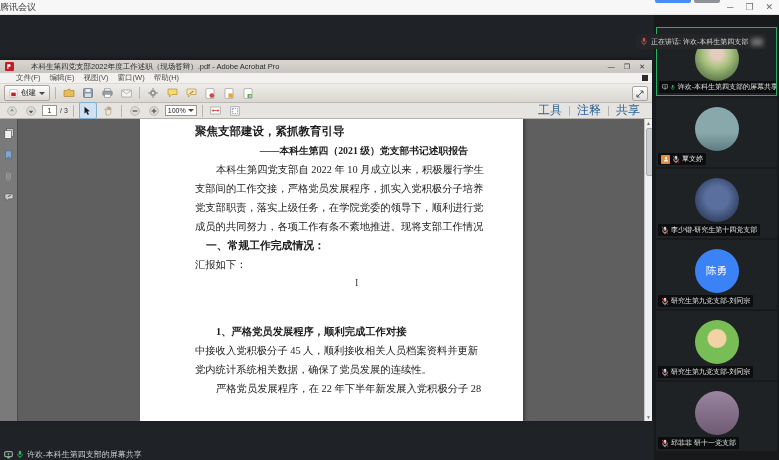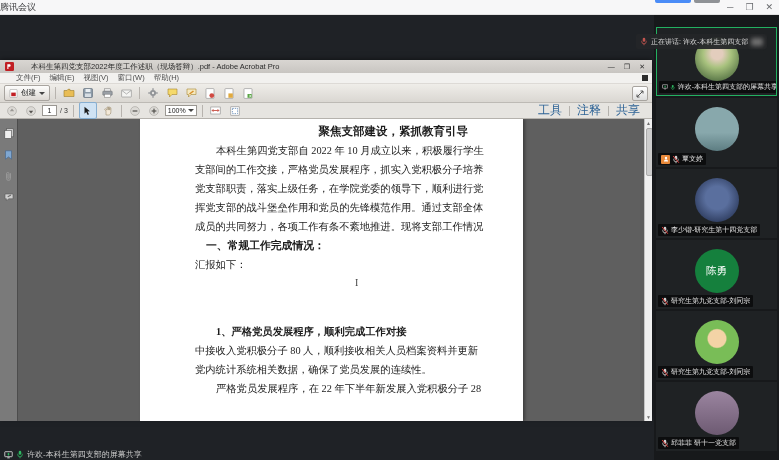--- a/index.html
+++ b/index.html
@@ -54,21 +54,21 @@
              border-left:1px solid #c4c4c4;box-sizing:border-box;}
   .scr-up,.scr-dn{position:absolute;left:0;width:100%;height:8px;display:flex;align-items:center;justify-content:center;
                   font-size:5px;color:#6f6f6f;}
   .scr-up{top:0;} .scr-dn{bottom:0;}
   .scr-thumb{position:absolute;left:1px;top:9px;width:5px;height:46px;background:#cdcdcd;border:1px solid #aaa;border-radius:2px;}
 
   .page{position:absolute;left:140px;top:0;width:383px;height:302px;background:#ffffff;
         box-shadow:2px 0 3px rgba(0,0,0,.35);font-family:"Liberation Serif",serif;color:#1c1c1c;}
   .doc{position:absolute;left:55px;right:55px;top:3px;}
   .dl{font-size:10.3px;line-height:19px;white-space:nowrap;}
-  .l-title{font-weight:bold;font-size:11.5px;text-align:right;}
+  .l-title{font-weight:bold;font-size:11.5px;text-align:left;}
   .l-sub{font-weight:bold;font-size:9.8px;text-align:right;}
   .l-ind{text-indent:21px;}
   .l-h1{font-weight:bold;text-indent:11px;font-size:10.8px;}
   .l-h2{font-weight:bold;text-indent:21px;margin-top:48px;}
   .ibeam{position:absolute;left:215px;top:158px;font-size:10px;color:#444;font-family:"Liberation Serif",serif;}
 
   
   .toast{position:absolute;left:636px;top:34px;height:15px;background:rgba(36,38,40,.95);border-radius:2px;
          display:flex;align-items:center;gap:3px;padding:0 4px;z-index:50;white-space:nowrap;}
   .toast .t-label{font-size:7px;color:#d9d9d9;}
@@ -76,21 +76,21 @@
 
   
   .panel{position:absolute;left:654px;top:14px;width:125px;height:446px;background:#17191b;z-index:20;}
   .tile{position:absolute;left:2px;width:121px;height:69px;background:#1f2224;overflow:hidden;box-sizing:border-box;}
   .tile.speaking{border:1px solid #23b161;}
   .avatar{position:absolute;left:50%;top:9px;transform:translateX(-50%);width:44px;height:44px;border-radius:50%;
           display:flex;align-items:center;justify-content:center;}
   .av-garden{background:radial-gradient(circle at 50% 38%,#e3cdbd 0 16%,#a8c27e 40%,#5d7a4a 78%);}
   .av-beach{background:linear-gradient(180deg,#88a8ac 58%,#5d7d82);}
   .av-photo3{background:radial-gradient(circle at 50% 45%,#5a6f9e 0 35%,#2c3a5c 80%);}
-  .av-init{background:#15803d;text-align:right;}
+  .av-init{background:#3b82f6;text-align:right;}
   .av-init span{color:#fff;font-size:10.5px;}
   .av-cartoon{background:radial-gradient(circle at 50% 42%,#f3d3a6 0 26%,#79bd57 30%);}
   .av-purple{background:linear-gradient(180deg,#9b85a0,#6d5a72);}
   .tag{position:absolute;left:2px;bottom:2px;max-width:116px;display:flex;align-items:center;gap:2px;
        background:rgba(8,8,8,.78);padding:1px 3px;border-radius:1px;white-space:nowrap;overflow:hidden;}
   .tag .name{font-size:7px;color:#e4e4e4;}
   .host-badge{width:9px;height:9px;background:#e8893a;border-radius:1px;display:flex;align-items:center;
               justify-content:center;flex:none;}
 
   
@@ -310,29 +310,29 @@
         <svg width="10" height="9" viewBox="0 0 10 9">
             <path d="M1 1h8v4.8H4.6L2.4 8V5.8H1z" fill="#cfcfcf" stroke="#5a5a5a" stroke-width=".6"></path>
             <path d="M3.4 3.4l3.2-1.8.6.8-3.2 1.8z" fill="#6a6a6a"></path>
           </svg>
       </span>
     </div>
 
     <div class="page">
       <div class="doc">
         <div class="dl l-title">聚焦支部建设，紧抓教育引导</div>
+        <div class="dl l-sub">——本科生第四（2021 级）党支部书记述职报告</div>
         <div class="dl l-ind">本科生第四党支部自 2022 年 10 月成立以来，积极履行学生</div>
         <div class="dl">支部间的工作交接，严格党员发展程序，抓实入党积极分子培养</div>
         <div class="dl">党支部职责，落实上级任务，在学院党委的领导下，顺利进行党</div>
-        <div class="dl">挥党支部的战斗堡垒作用和党员的先锋模范作用。通过支部全体</div>
         <div class="dl">成员的共同努力，各项工作有条不紊地推进。现将支部工作情况</div>
         <div class="dl l-h1">一、常规工作完成情况：</div>
         <div class="dl">汇报如下：</div>
         <div class="dl l-h2">1、严格党员发展程序，顺利完成工作对接</div>
-        <div class="dl">中接收入党积极分子 80 人，顺利接收相关人员档案资料并更新</div>
+        <div class="dl">中接收入党积极分子 45 人，顺利接收相关人员档案资料并更新</div>
         <div class="dl">党内统计系统相关数据，确保了党员发展的连续性。</div>
         <div class="dl l-ind">严格党员发展程序，在 22 年下半年新发展入党积极分子 28</div>
       </div>
       <span class="ibeam">I</span>
     </div>
 
     <div class="ac-scroll">
       <span class="scr-up">▲</span>
       <span class="scr-thumb"></span>
       <span class="scr-dn">▼</span>

